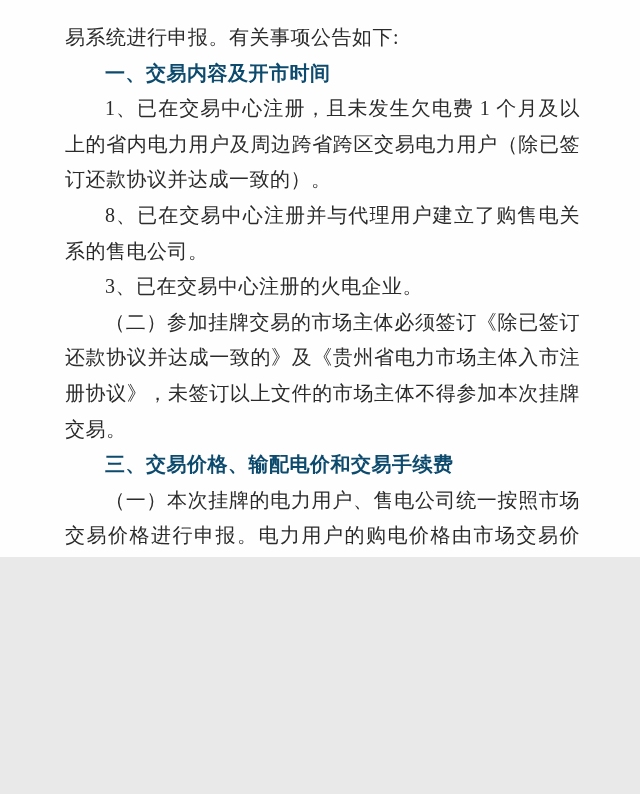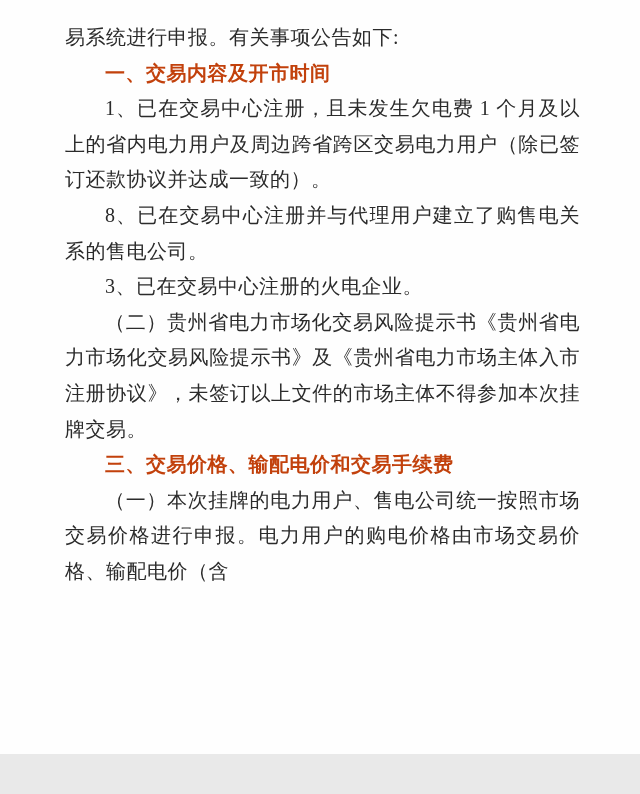--- a/index.html
+++ b/index.html
@@ -1,20 +1,20 @@
 <!DOCTYPE html>
 <html><head>
 <meta charset="utf-8">
 <style>
   * { margin: 0; padding: 0; box-sizing: border-box; }
   html, body { background: #e9e9e9; }
   .page {
     position: relative;
     width: 640px;
-    height: 754px;
+    height: 557px;
     margin: 0 auto;
     background: #fefefe;
     overflow: hidden;
     font-family: "Liberation Serif", "DejaVu Serif", serif;
   }
   .content {
     position: absolute;
     top: 20px;
     left: 65px;
     right: 60px;
@@ -25,21 +25,21 @@
     color: #2b2b2b;
     text-indent: 2em;
     text-align: justify;
     text-justify: inter-ideograph;
     letter-spacing: 0.5px;
   }
   .para.no-indent { text-indent: 0; }
   .heading {
     font-size: 20px;
     line-height: 35.6px;
-    color: #c2410c;
+    color: #0c4a6e;
     text-indent: 2em;
     text-align: left;
     font-weight: bold;
     font-family: "Liberation Sans", "DejaVu Sans", sans-serif;
     letter-spacing: 0.5px;
   }
   .page-number {
     position: absolute;
     left: 65px;
     top: 750px;
@@ -53,18 +53,18 @@
 </head>
 <body>
 
 <div class="page">
   <div class="content">
     <p class="para no-indent">易系统进行申报。有关事项公告如下:</p>
     <p class="heading">一、交易内容及开市时间</p>
     <p class="para">1、已在交易中心注册，且未发生欠电费 1 个月及以上的省内电力用户及周边跨省跨区交易电力用户（除已签订还款协议并达成一致的）。</p>
     <p class="para">8、已在交易中心注册并与代理用户建立了购售电关系的售电公司。</p>
     <p class="para">3、已在交易中心注册的火电企业。</p>
-    <p class="para">（二）贵州省电力市场化交易风险提示书《贵州省电力市场化交易风险提示书》及《贵州省电力市场主体入市注册协议》，未签订以上文件的市场主体不得参加本次挂牌交易。</p>
+    <p class="para">（二）参加挂牌交易的市场主体必须签订《除已签订还款协议并达成一致的》及《贵州省电力市场主体入市注册协议》，未签订以上文件的市场主体不得参加本次挂牌交易。</p>
     <p class="heading">三、交易价格、输配电价和交易手续费</p>
     <p class="para">（一）本次挂牌的电力用户、售电公司统一按照市场交易价格进行申报。电力用户的购电价格由市场交易价格、输配电价（含</p>
   </div>
   <div class="page-number">— 2 —</div>
 </div>
 
 </body></html>

